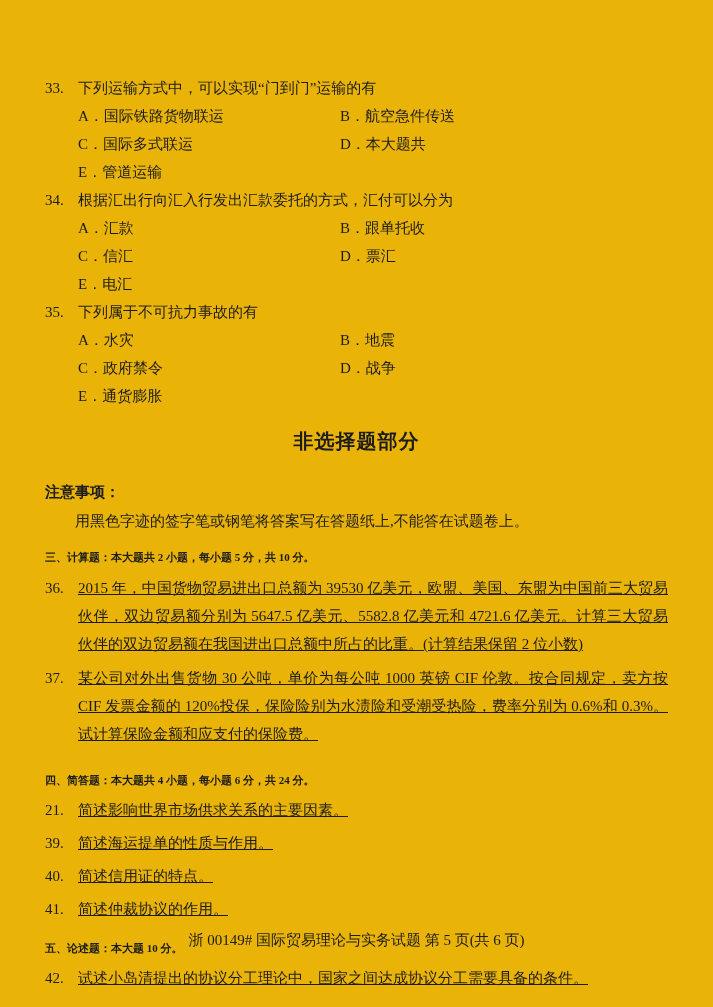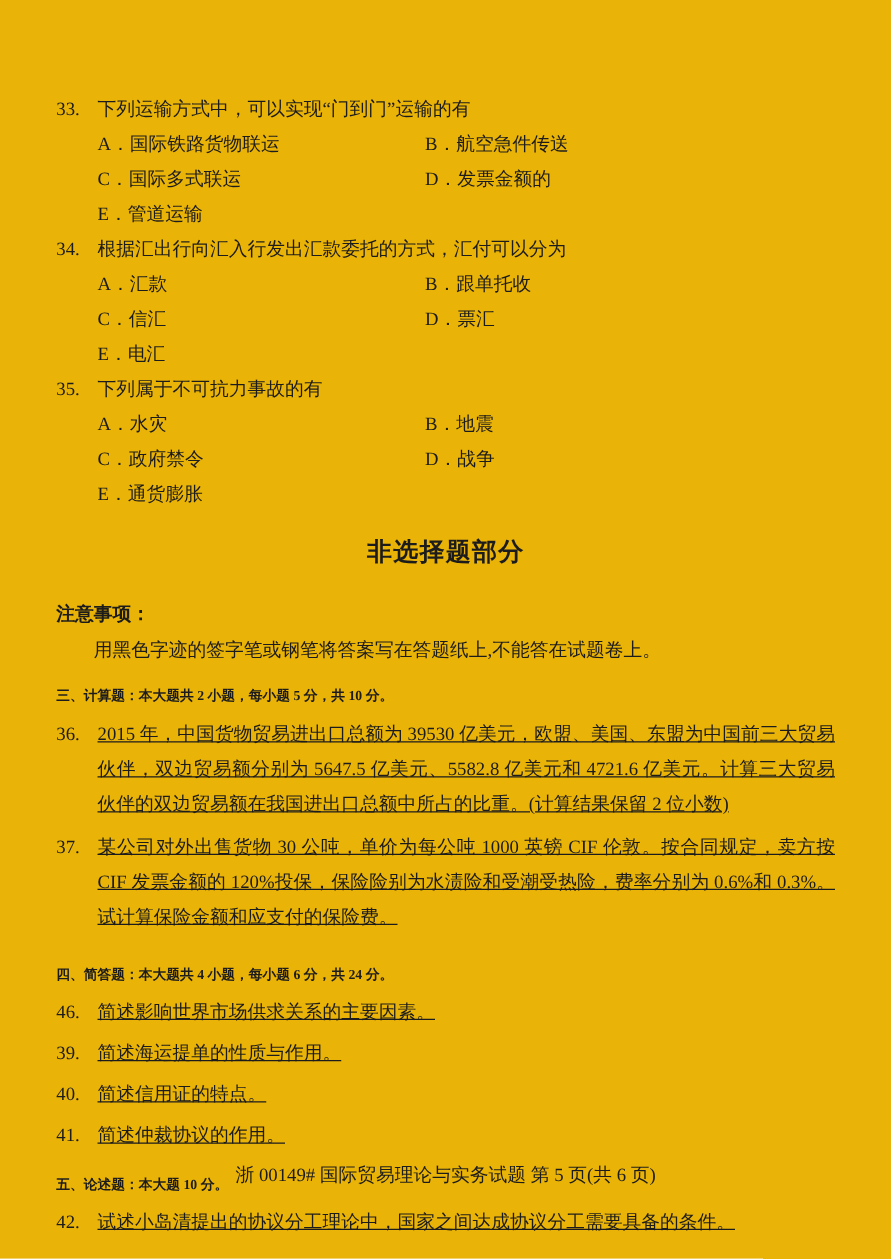--- a/index.html
+++ b/index.html
@@ -98,21 +98,21 @@
 
   <div class="mcq">
     <div class="stem-row">
       <span class="qnum">33.</span>
       <span class="stem">下列运输方式中，可以实现“门到门”运输的有</span>
     </div>
     <div class="options">
       <span class="opt">A．国际铁路货物联运</span>
       <span class="opt">B．航空急件传送</span>
       <span class="opt">C．国际多式联运</span>
-      <span class="opt">D．发票金额的</span>
+      <span class="opt">D．本大题共</span>
       <span class="opt">E．管道运输</span>
     </div>
   </div>
 
   <div class="mcq">
     <div class="stem-row">
       <span class="qnum">34.</span>
       <span class="stem">根据汇出行向汇入行发出汇款委托的方式，汇付可以分为</span>
     </div>
     <div class="options">
@@ -151,21 +151,21 @@
   </div>
 
   <div class="question">
     <span class="qnum">37.</span>
     <span class="qtext">某公司对外出售货物 30 公吨，单价为每公吨 1000 英镑 CIF 伦敦。按合同规定，卖方按 CIF 发票金额的 120%投保，保险险别为水渍险和受潮受热险，费率分别为 0.6%和 0.3%。试计算保险金额和应支付的保险费。</span>
   </div>
 
   <div class="sec-header shorta">四、简答题：本大题共 4 小题，每小题 6 分，共 24 分。</div>
 
   <div class="question oneline">
-    <span class="qnum">46.</span>
+    <span class="qnum">21.</span>
     <span class="qtext">简述影响世界市场供求关系的主要因素。</span>
   </div>
   <div class="question oneline">
     <span class="qnum">39.</span>
     <span class="qtext">简述海运提单的性质与作用。</span>
   </div>
   <div class="question oneline">
     <span class="qnum">40.</span>
     <span class="qtext">简述信用证的特点。</span>
   </div>

